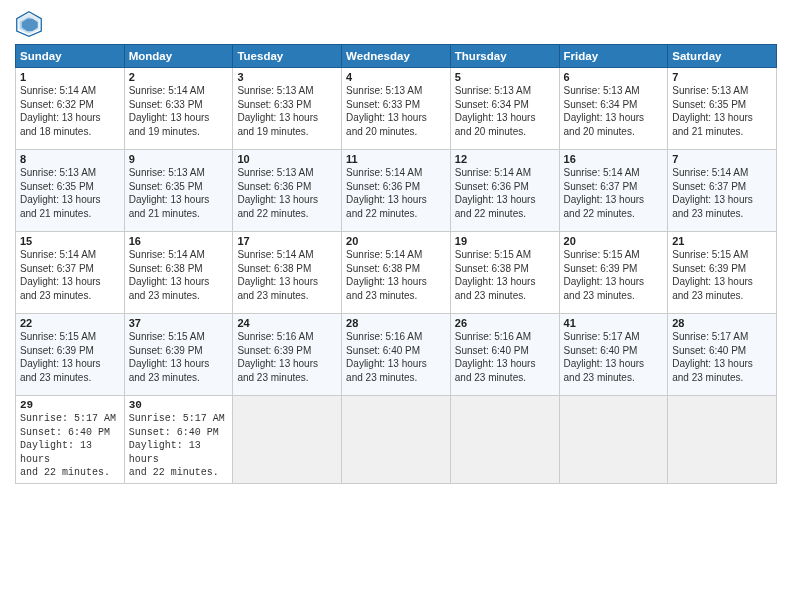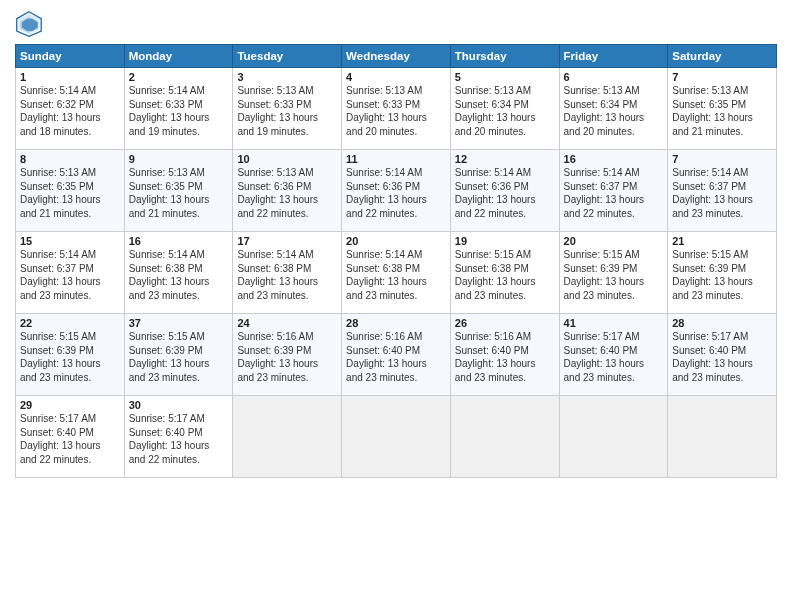--- a/index.html
+++ b/index.html
@@ -96,20 +96,21 @@
     .cell-text {
       font-size: 10px;
       color: #333;
       line-height: 1.35;
     }
     .empty {
       background: #f0f0f0 !important;
     }
     .last-row td {
       height: 70px;
+      font-family: Liberation Mono, monospace;
     }
   </style>
 </head>
 <body>
 
 <div class="page">
   <div class="header">
     <div class="logo">
       <svg class="logo-icon" viewBox="0 0 32 32">
         <polygon points="16,4 28,10 28,22 16,28 4,22 4,10" fill="#1a6aad" opacity="0.15"></polygon>

